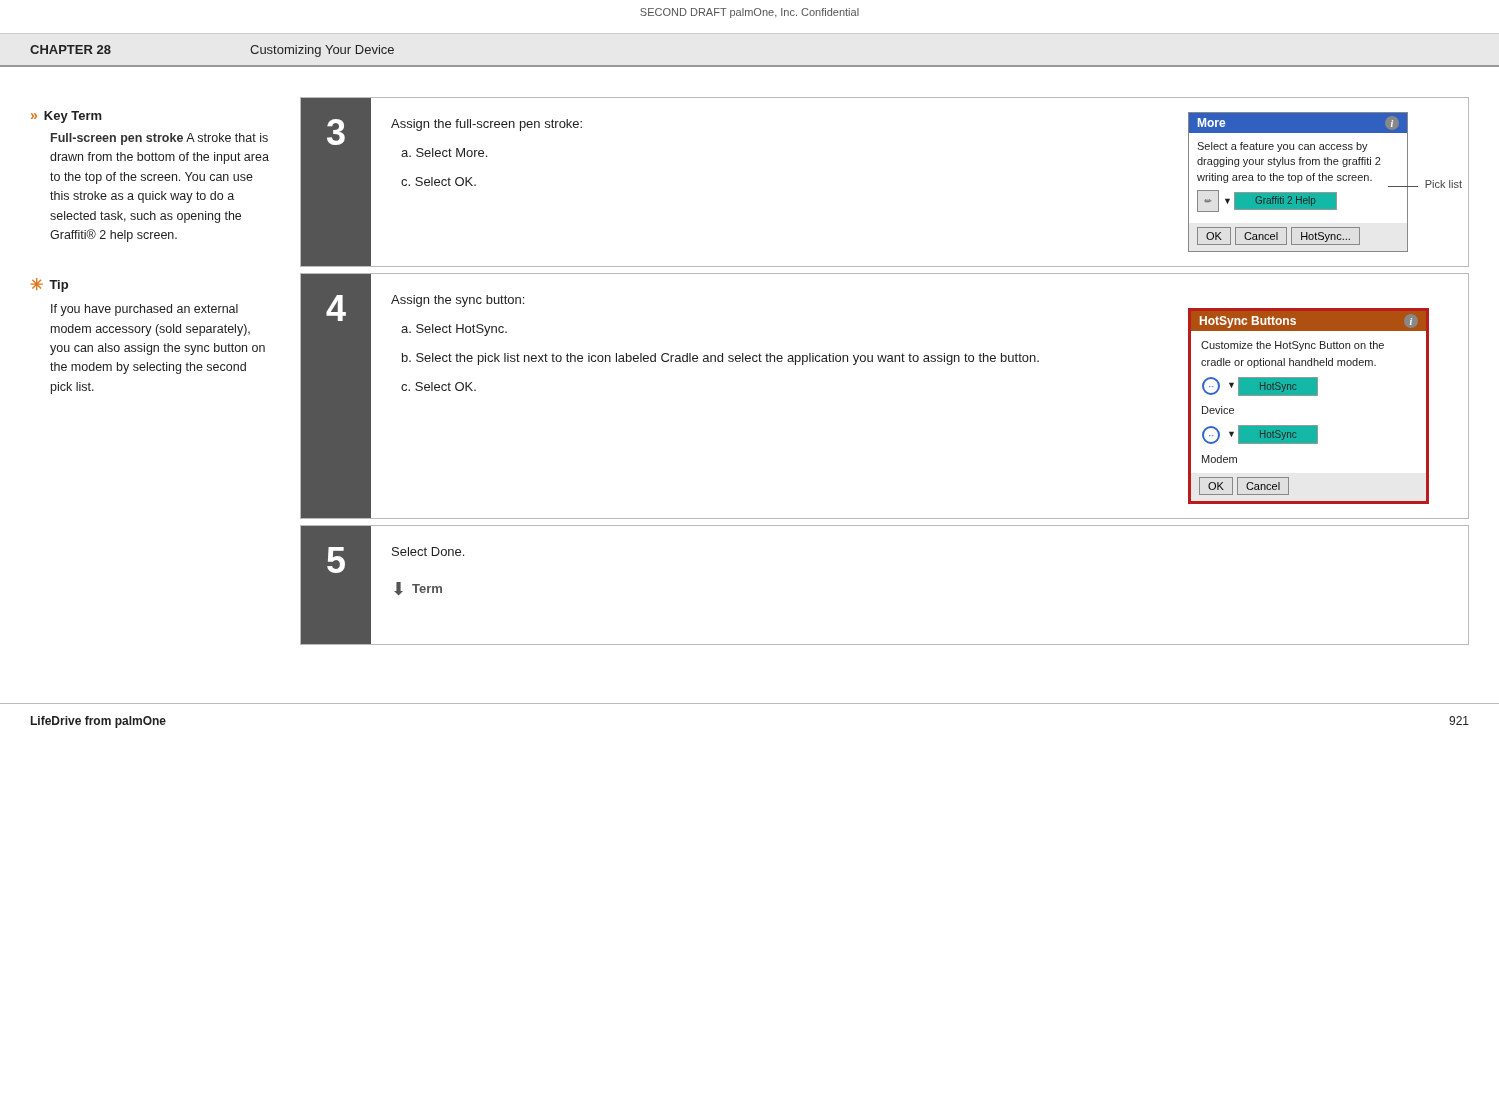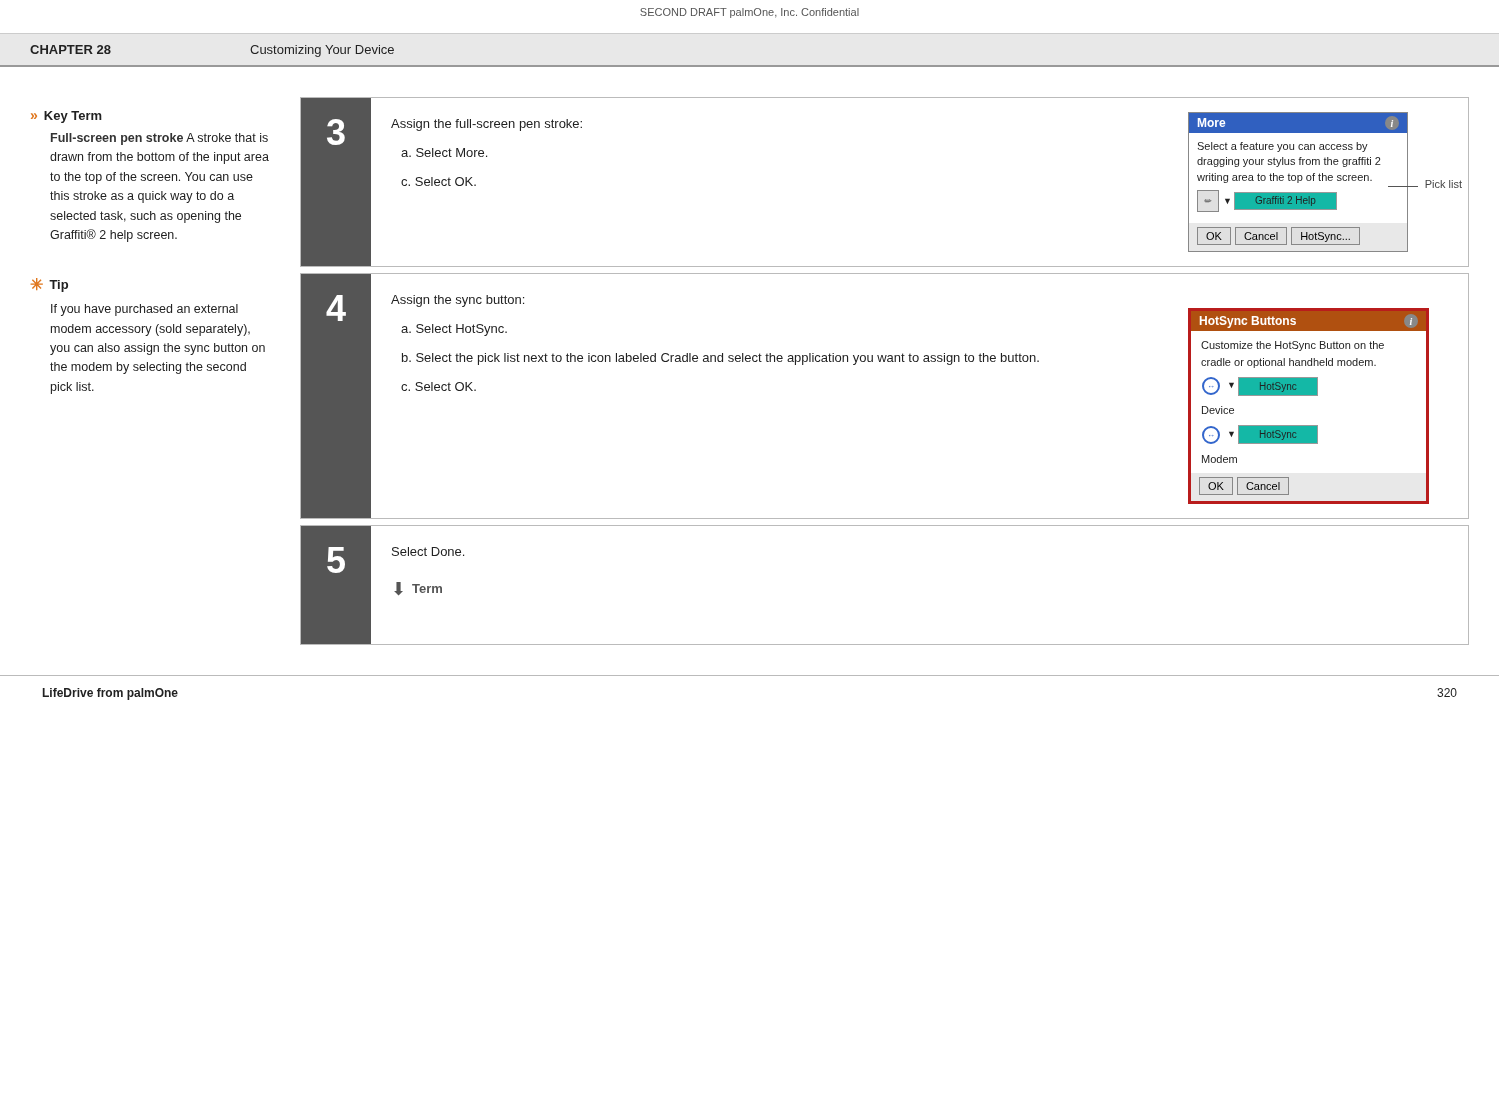--- a/index.html
+++ b/index.html
@@ -339,23 +339,23 @@
       font-weight: bold;
       font-size: 13px;
       color: #555;
     }
 
     
     .page-footer {
       display: flex;
       justify-content: space-between;
       align-items: flex-start;
-      padding: 10px 42px;
+      padding: 10px 30px;
       border-top: 1px solid #bbb;
-      margin-top: 4px;
+      margin-top: 32px;
     }
 
     .footer-brand {
       font-weight: bold;
       font-size: 12px;
       color: #222;
     }
 
     .footer-page {
       font-size: 12px;
@@ -504,14 +504,14 @@
           <span class="done-label">Term</span>
         </div>
       </div>
     </div>
 
   </div>
 </div>
 
 <div class="page-footer">
   <span class="footer-brand">LifeDrive from palmOne</span>
-  <span class="footer-page">320</span>
+  <span class="footer-page">921</span>
 </div>
 
 </body></html>

